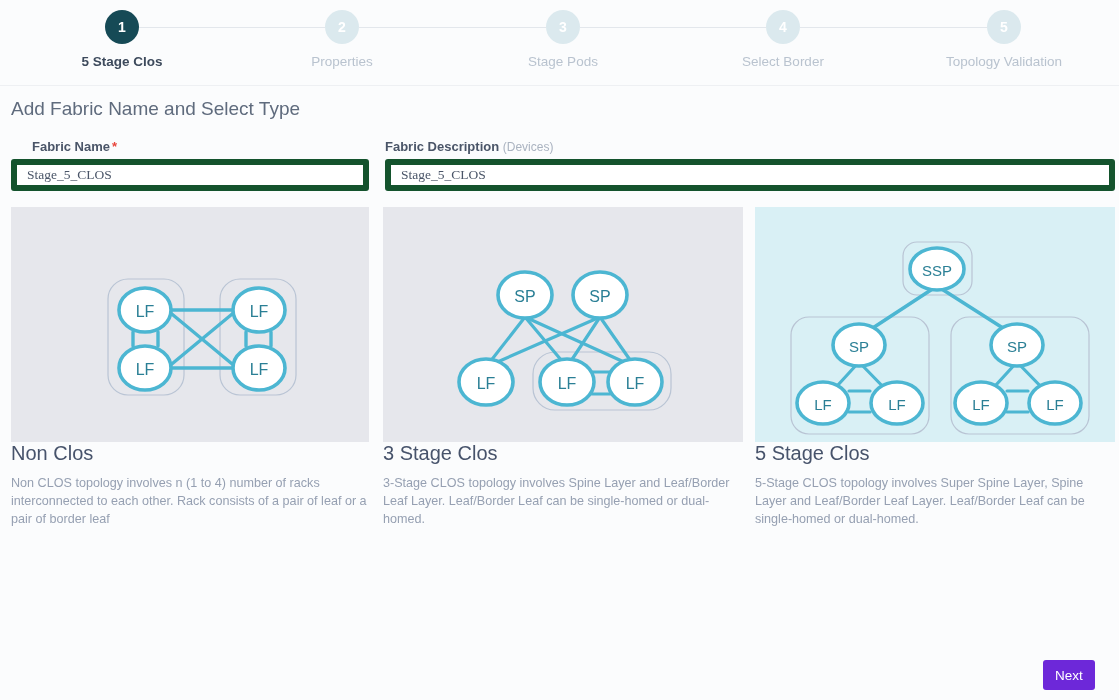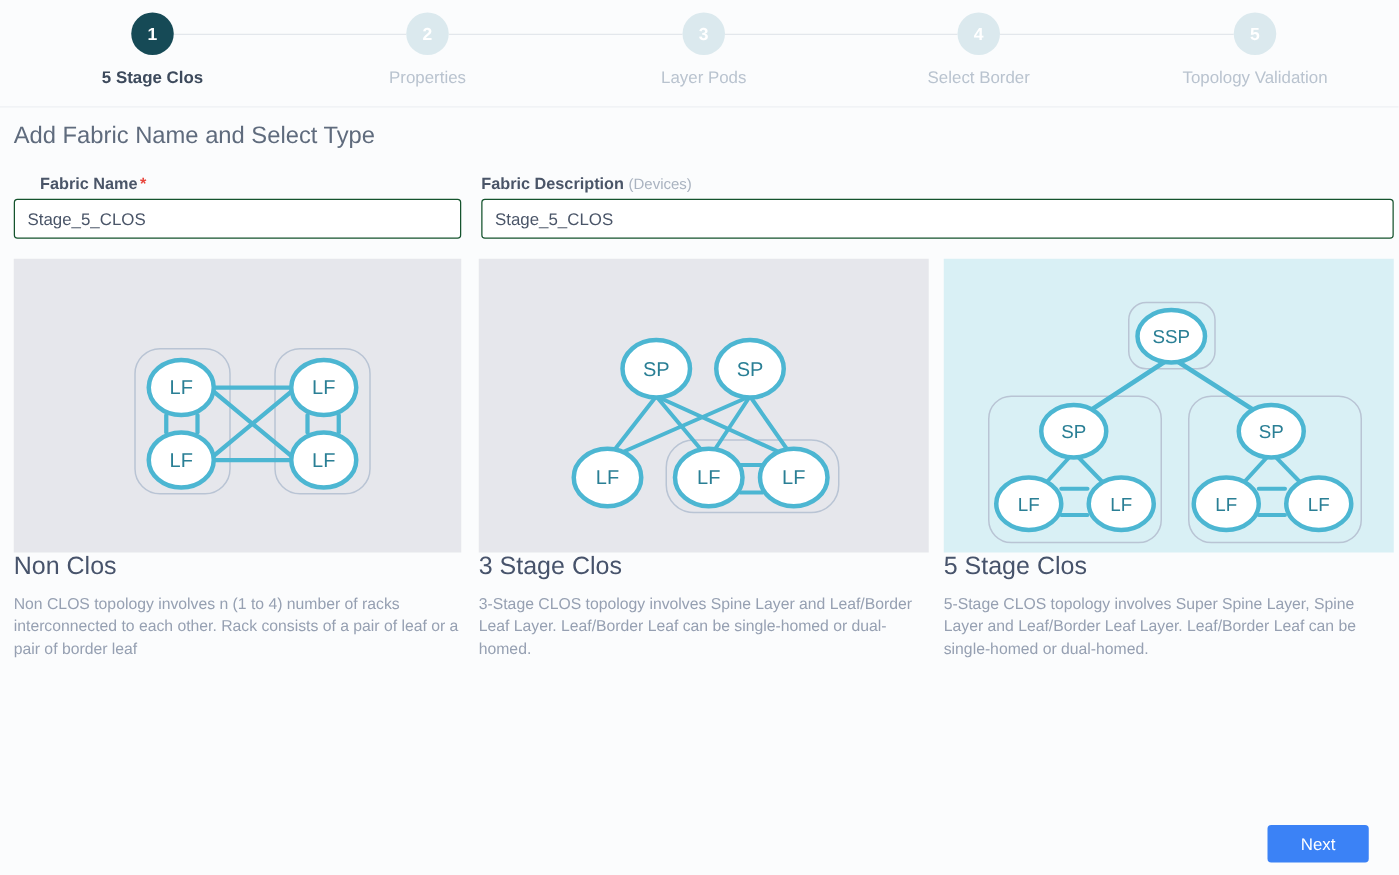--- a/index.html
+++ b/index.html
@@ -58,24 +58,24 @@
   }
   .field-label {
     position: absolute; top: 139px;
     font-size: 13px; color: #4a5568; font-weight: bold;
   }
   .field-label .req { color: #e8453c; font-weight: bold; margin-left: 2px; }
   .field-label .opt { color: #aab3c0; font-weight: normal; font-size: 12px; }
   .text-input {
     position: absolute; top: 159px;
     height: 32px;
-    border: 1px solid #14532d;
+    border: 6px solid #14532d;
     border-radius: 3px;
     background: #ffffff;
-    font-family: Liberation Sans, sans-serif;
+    font-family: Liberation Serif, serif;
     font-size: 13.5px;
     color: #4a5568;
     padding: 0 10px;
     outline: none;
   }
   #fabric-name-input { left: 11px; width: 358px; }
   #fabric-desc-input { left: 385px; width: 730px; }
   #fabric-name-label { left: 0; padding-left: 32px; }
   #fabric-desc-label { left: 385px; }
 
@@ -107,22 +107,22 @@
   svg.topo { display: block; width: 100%; height: 265px; }
 
   
   .footer {
     position: absolute; left: 0; right: 0; bottom: 0;
     height: 52px;
     background: #fbfcfd;
   }
   .next-button {
     position: absolute; right: 24px; top: 12px;
-    width: 81px; height: 30px;
-    background: #3b82f6;
+    width: 52px; height: 30px;
+    background: #6d28d9;
     border: none; border-radius: 3px;
     color: #ffffff;
     font-family: "Liberation Sans", sans-serif;
     font-size: 13.5px;
     cursor: pointer;
   }
 </style>
 </head>
 <body>
 
@@ -137,21 +137,21 @@
     <div class="step active" style="left:122px;">
       <div class="step-circle">1</div>
       <div class="step-label">5 Stage Clos</div>
     </div>
     <div class="step" style="left:342px;">
       <div class="step-circle">2</div>
       <div class="step-label">Properties</div>
     </div>
     <div class="step" style="left:563px;">
       <div class="step-circle">3</div>
-      <div class="step-label">Layer Pods</div>
+      <div class="step-label">Stage Pods</div>
     </div>
     <div class="step" style="left:783px;">
       <div class="step-circle">4</div>
       <div class="step-label">Select Border</div>
     </div>
     <div class="step" style="left:1004px;">
       <div class="step-circle">5</div>
       <div class="step-label">Topology Validation</div>
     </div>
   </div>

